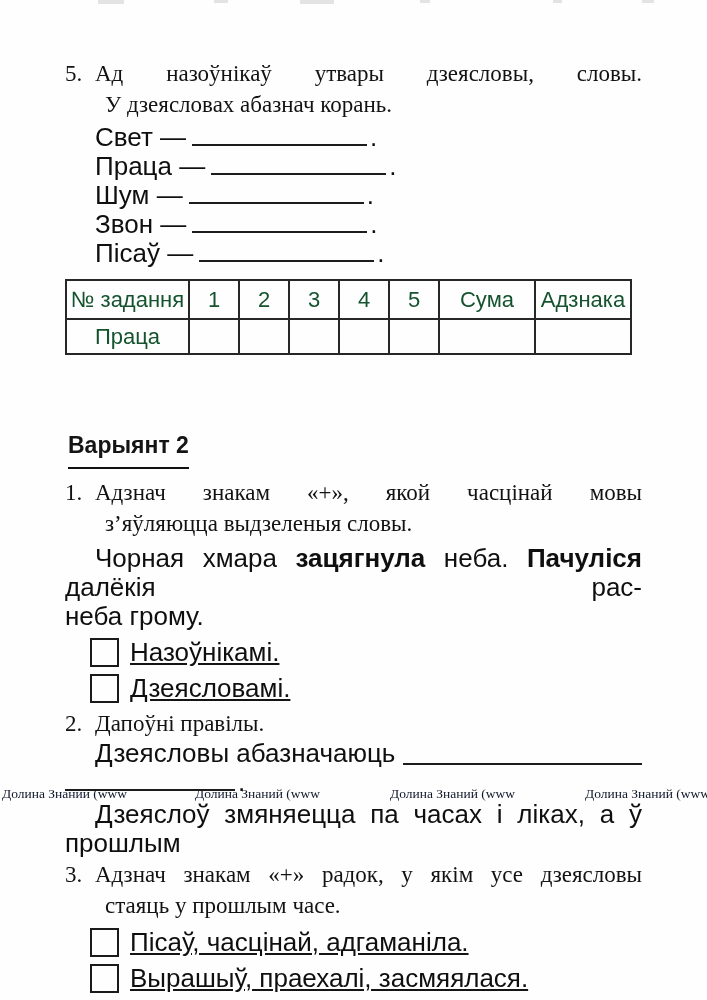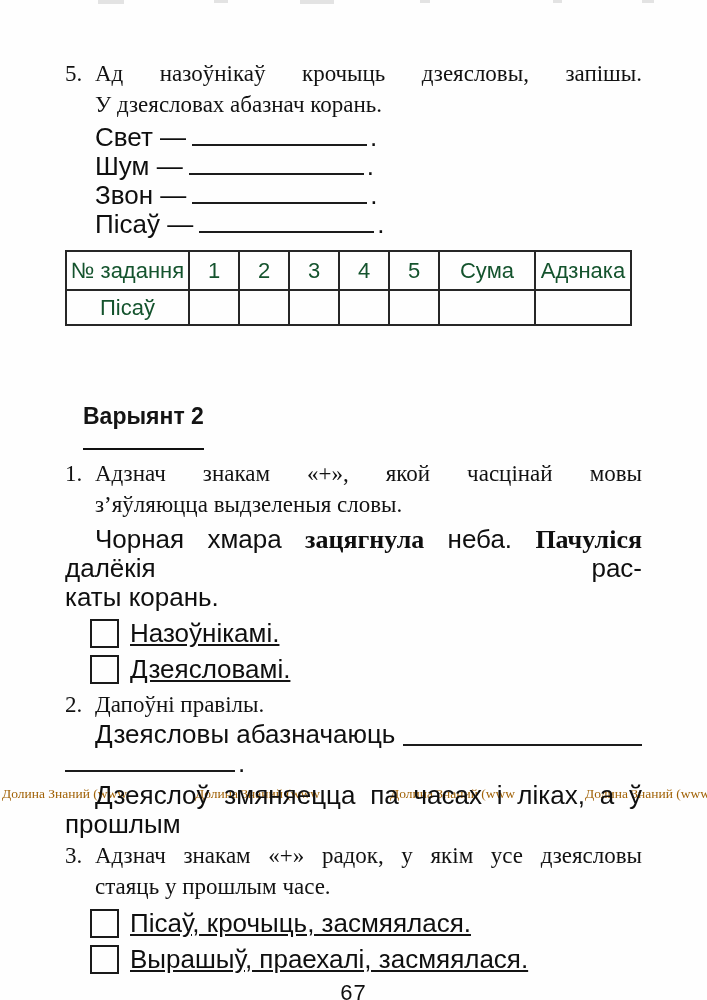--- a/index.html
+++ b/index.html
@@ -10,64 +10,64 @@
   }
   .content { position:absolute; left:65px; top:58px; width:577px; z-index:2; }
 
   .serif { font-family:"Liberation Serif", serif; font-size:23px; line-height:31px; color:#121212; }
   .sans  { font-family:"Liberation Sans", sans-serif; font-size:26px; line-height:29px; color:#0f0f0f; }
 
   .hang { display:flex; }
   .hang .num { flex:0 0 30px; }
   .hang .ht { flex:1; }
   .jl { text-align:justify; text-align-last:justify; }
-  .cont { margin-left:30px; }
+  .cont { margin-left:40px; }
 
   .fill-list { margin-top:3px; margin-left:30px; }
   .fill-row { height:29px; white-space:nowrap; }
   .blank {
     display:inline-block; vertical-align:baseline;
     border-bottom:2px solid #1c1c1c; height:20px; margin:0 3px 0 6px;
   }
   .blank.w175 { width:175px; }
   .blank.w170 { width:170px; }
 
   table.score {
     border-collapse:collapse; margin-top:11px; table-layout:fixed;
     font-family:"Liberation Sans", sans-serif; font-size:22px; color:#14532d;
   }
   table.score td { border:2px solid #272727; text-align:center; padding:0; background:transparent; }
   .score .hrow td { height:37px; }
   .score .brow td { height:33px; }
 
   .variant-title {
-    margin-top:77px; margin-left:18px;
+    margin-top:77px; margin-left:3px;
     font-size:23px; font-weight:bold; display:inline-block;
-    border-bottom:2.5px solid #111; padding-bottom:18px; line-height:27px;
+    border-bottom:2.5px solid #111; padding-bottom:8px; line-height:27px;
   }
   .block { margin-top:8px; }
 
   .sent1 { text-indent:30px; text-align:justify; text-align-last:justify; }
-  .b { font-weight:bold;font-family:Liberation Serif, serif; }
+  .b { font-weight:bold; }
 
   .opt { display:flex; align-items:center; margin-left:25px; margin-top:6px; height:30px;text-decoration:underline; }
   .cbx {
     flex:0 0 auto; width:25px; height:25px; background:#fefefe;
     border:2.5px solid #1a1a1a; margin-right:11px;
   }
 
   .ruleline { display:flex; margin-left:30px; align-items:flex-start; }
   .ruleline .lead { white-space:nowrap; }
   .flexblank { flex:1; border-bottom:2px solid #1c1c1c; height:20px; margin-left:8px; align-self:flex-start; margin-top:4px; }
 
   .pageno { text-align:center; margin-top:4px; font-size:22px; letter-spacing:1px; }
 
   .watermark {
     position:absolute; top:784px; left:0; width:707px; height:18px; z-index:1;
-    font-family:"Liberation Serif", serif; font-size:13.5px; color:#a16207;
+    font-family:"Liberation Serif", serif; font-size:13.5px; color:#0f172a;
     white-space:nowrap; overflow:hidden;
   }
   .watermark span { position:absolute; top:2px; }
   .wm1 { left:2px; } .wm2 { left:195px; } .wm3 { left:390px; } .wm4 { left:585px; }
 
   .speck { position:absolute; background:#e3e3e3; top:0; z-index:0; }
 </style>
 </head>
 <body>
 
@@ -84,27 +84,30 @@
     <span class="wm1">Долина Знаний (www</span>
     <span class="wm2">Долина Знаний (www</span>
     <span class="wm3">Долина Знаний (www</span>
     <span class="wm4">Долина Знаний (www</span>
   </div>
 
   <div class="content">
 
     <div class="hang serif">
       <span class="num">5.</span>
-      <div class="ht jl">Ад назоўнікаў крочыць дзеясловы, запішы.</div>
+      <div class="ht jl">Ад назоўнікаў утвары дзеясловы, словы.</div>
     </div>
     <div class="serif cont">У дзеясловах абазнач корань.</div>
 
     <div class="fill-list">
       <div class="fill-row sans">
         <span>Свет —</span><span class="blank w175"></span><span>.</span>
+      </div>
+      <div class="fill-row sans">
+        <span>Праца —</span><span class="blank w175"></span><span>.</span>
       </div>
       <div class="fill-row sans">
         <span>Шум —</span><span class="blank w175"></span><span>.</span>
       </div>
       <div class="fill-row sans">
         <span>Звон —</span><span class="blank w175"></span><span>.</span>
       </div>
       <div class="fill-row sans">
         <span>Пісаў —</span><span class="blank w175"></span><span>.</span>
       </div>
@@ -126,21 +129,21 @@
         <td>№ задання</td>
         <td>1</td>
         <td>2</td>
         <td>3</td>
         <td>4</td>
         <td>5</td>
         <td>Сума</td>
         <td>Адзнака</td>
       </tr>
       <tr class="brow">
-        <td>Пісаў</td>
+        <td>Праца</td>
         <td></td>
         <td></td>
         <td></td>
         <td></td>
         <td></td>
         <td></td>
         <td></td>
       </tr>
     </tbody>
       </table>
@@ -149,21 +152,21 @@
       <div class="variant-title">Варыянт 2</div>
     </div>
 
     <div class="hang serif block">
       <span class="num">1.</span>
       <div class="ht jl">Адзнач знакам «+», якой часцінай мовы</div>
     </div>
     <div class="serif cont">з’яўляюцца выдзеленыя словы.</div>
 
     <div class="sans sent1" style="margin-top:5px;"><span>Чорная хмара </span><span class="b">зацягнула</span><span> неба. </span><span class="b">Пачуліся</span><span> далёкія рас-</span></div>
-    <div class="sans">каты корань.</div>
+    <div class="sans">неба грому.</div>
 
     <div class="opt">
       <span class="cbx"></span>
       <span class="sans">Назоўнікамі.</span>
     </div>
     <div class="opt">
       <span class="cbx"></span>
       <span class="sans">Дзеясловамі.</span>
     </div>
 
@@ -183,21 +186,21 @@
     <div class="sans sent1" style="margin-top:2px;">Дзеяслоў змяняецца па часах і ліках, а ў прошлым</div>
 
     <div class="hang serif" style="margin-top:1px;">
       <span class="num">3.</span>
       <div class="ht jl">Адзнач знакам «+» радок, у якім усе дзеясловы</div>
     </div>
     <div class="serif cont">стаяць у прошлым часе.</div>
 
     <div class="opt">
       <span class="cbx"></span>
-      <span class="sans">Пісаў, крочыць, засмяялася.</span>
+      <span class="sans">Пісаў, часцінай, адгаманіла.</span>
     </div>
     <div class="opt">
       <span class="cbx"></span>
       <span class="sans">Вырашыў, праехалі, засмяялася.</span>
     </div>
 
     <div class="pageno sans">67</div>
 
   </div>
 </div>

